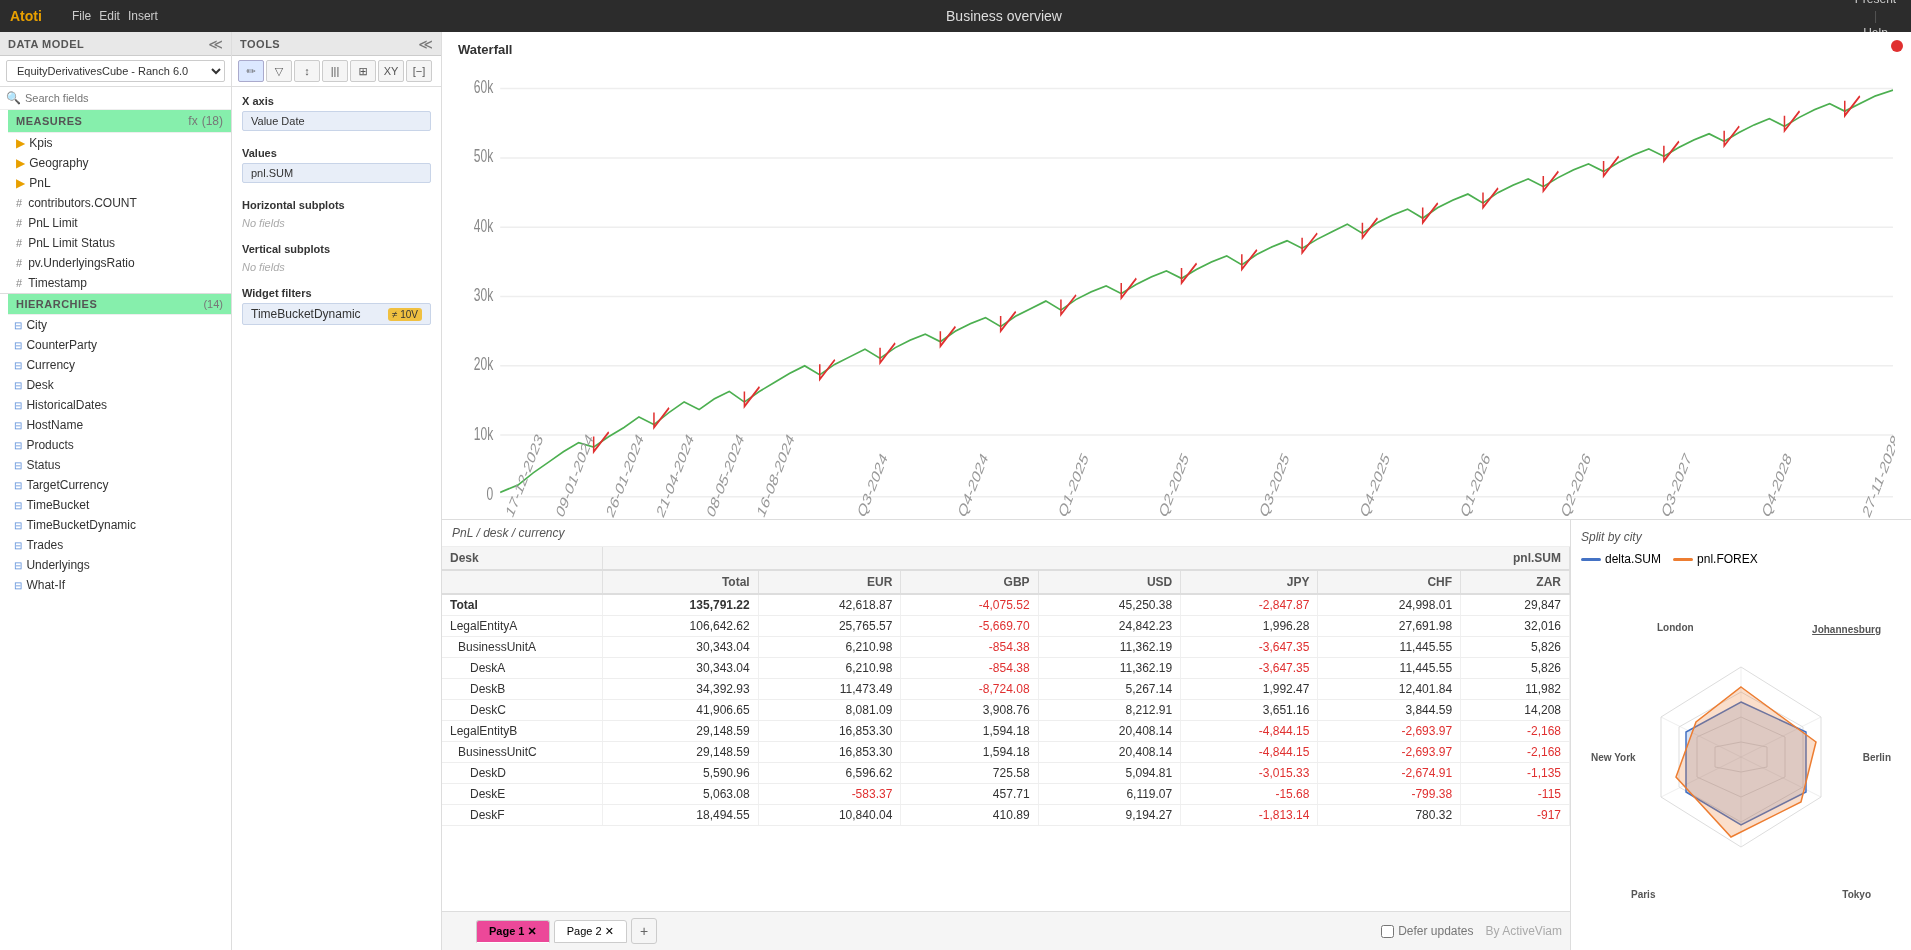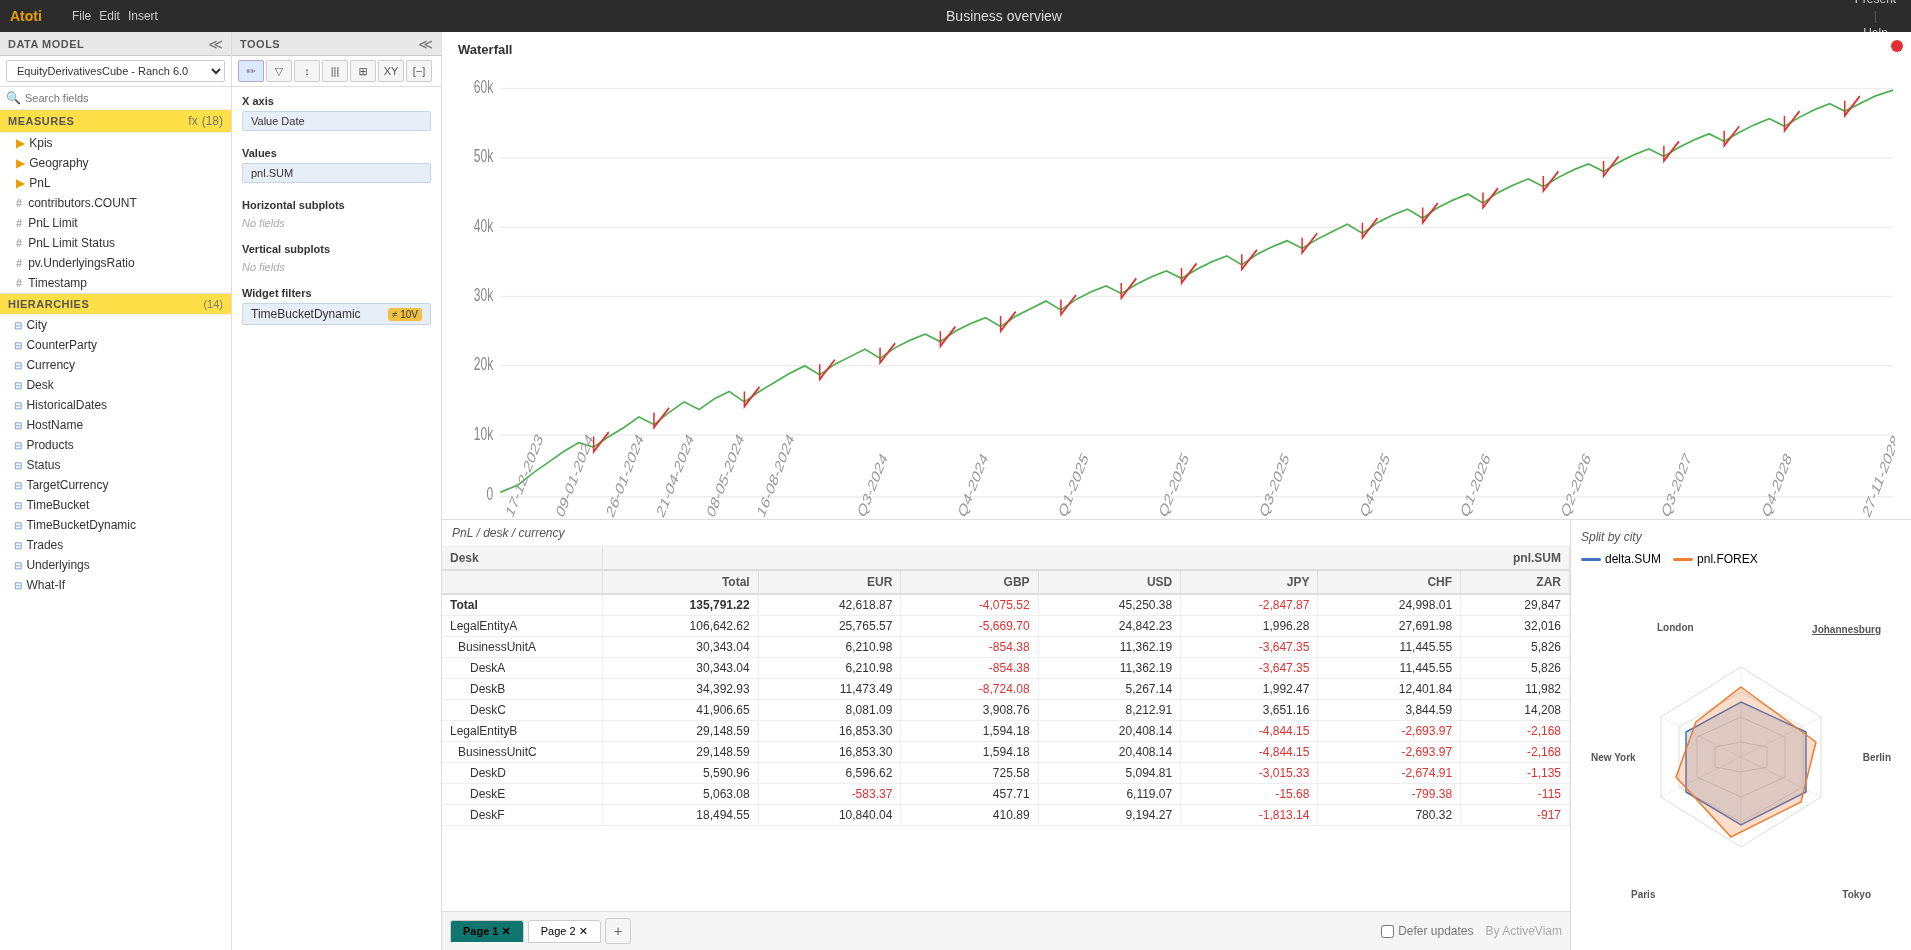--- a/index.html
+++ b/index.html
@@ -27,21 +27,21 @@
     .panel-header-title { font-size: 11px; color: #555; font-weight: 600; letter-spacing: 0.5px; text-transform: uppercase; }
     .panel-header-icon { cursor: pointer; color: #777; font-size: 14px; }
 
     .cube-selector { padding: 4px 6px; border-bottom: 1px solid #ddd; }
     .cube-select { width: 100%; border: 1px solid #ccc; background: #fff; padding: 3px 6px; font-size: 11px; color: #333; cursor: pointer; border-radius: 2px; }
 
     .search-box { padding: 4px 6px; border-bottom: 1px solid #eee; display: flex; align-items: center; gap: 4px; }
     .search-icon { color: #999; font-size: 12px; }
     .search-input { border: none; outline: none; flex: 1; font-size: 11px; color: #555; }
 
-    .section-header { display: flex; align-items: center; justify-content: space-between; padding: 4px 8px; background: #fde047; border-bottom: 1px solid #eee; }
+    .section-header { display: flex; align-items: center; justify-content: space-between; padding: 4px 8px; background: #86efac; border-bottom: 1px solid #eee; margin-left: 8px; }
     .section-title { font-size: 11px; color: #555; font-weight: 600; letter-spacing: 0.5px; }
     .section-actions { display: flex; align-items: center; gap: 4px; color: #777; font-size: 11px; }
 
     .tree-item { display: flex; align-items: center; padding: 3px 8px 3px 16px; cursor: pointer; gap: 4px; }
     .tree-item .folder-icon { color: #e8a000; font-size: 12px; }
     .tree-item .item-label { font-size: 12px; color: #333; }
     .tree-item .hash { color: #888; font-size: 11px; margin-right: 2px; }
 
     .hierarchies-section { border-top: 1px solid #ddd; }
     .hier-item { display: flex; align-items: center; padding: 3px 8px 3px 14px; cursor: pointer; gap: 4px; }
@@ -79,21 +79,21 @@
     .table-container { flex: 1; overflow: auto; }
     table { width: 100%; border-collapse: collapse; font-size: 11px; }
     thead th { background: #f5f5f5; border-bottom: 2px solid #ddd; border-right: 1px solid #e0e0e0; padding: 4px 8px; text-align: right; color: #555; font-weight: 600; white-space: nowrap; position: sticky; top: 0; z-index: 1; }
     thead th:first-child { text-align: left; width: 160px; }
     tbody td { border-bottom: 1px solid #eee; border-right: 1px solid #f0f0f0; padding: 3px 8px; text-align: right; white-space: nowrap; color: #333; }
     tbody td:first-child { text-align: left; }
     .negative { color: #e03030; }
 
     .table-footer { display: flex; gap: 4px; padding: 6px 8px; border-top: 1px solid #ddd; background: #f5f5f5; align-items: center; }
     .tab-btn { padding: 4px 12px; border: 1px solid #ccc; background: #fff; font-size: 11px; cursor: pointer; border-radius: 3px 3px 0 0; display: flex; align-items: center; gap: 4px; }
-    .tab-btn.active { background: #0f766e; border-bottom-color: #fff; font-weight: 600; }
+    .tab-btn.active { background: #ec4899; border-bottom-color: #fff; font-weight: 600; margin-left: 26px; }
     .tab-add { padding: 4px 8px; border: 1px solid #ccc; background: #f5f5f5; cursor: pointer; border-radius: 3px; font-size: 14px; color: #666; }
     .defer-updates { margin-left: auto; font-size: 11px; color: #777; display: flex; align-items: center; gap: 4px; }
     .defer-cb { cursor: pointer; }
 
     
     .radar-panel { width: 340px; background: #fff; display: flex; flex-direction: column; flex-shrink: 0; overflow: hidden; padding: 10px; }
     .radar-title { font-size: 12px; color: #555; margin-bottom: 8px; font-style: italic; }
     .radar-legend { display: flex; gap: 12px; margin-bottom: 8px; }
     .legend-item { display: flex; align-items: center; gap: 4px; font-size: 11px; }
     .legend-dot { width: 20px; height: 3px; border-radius: 2px; }

